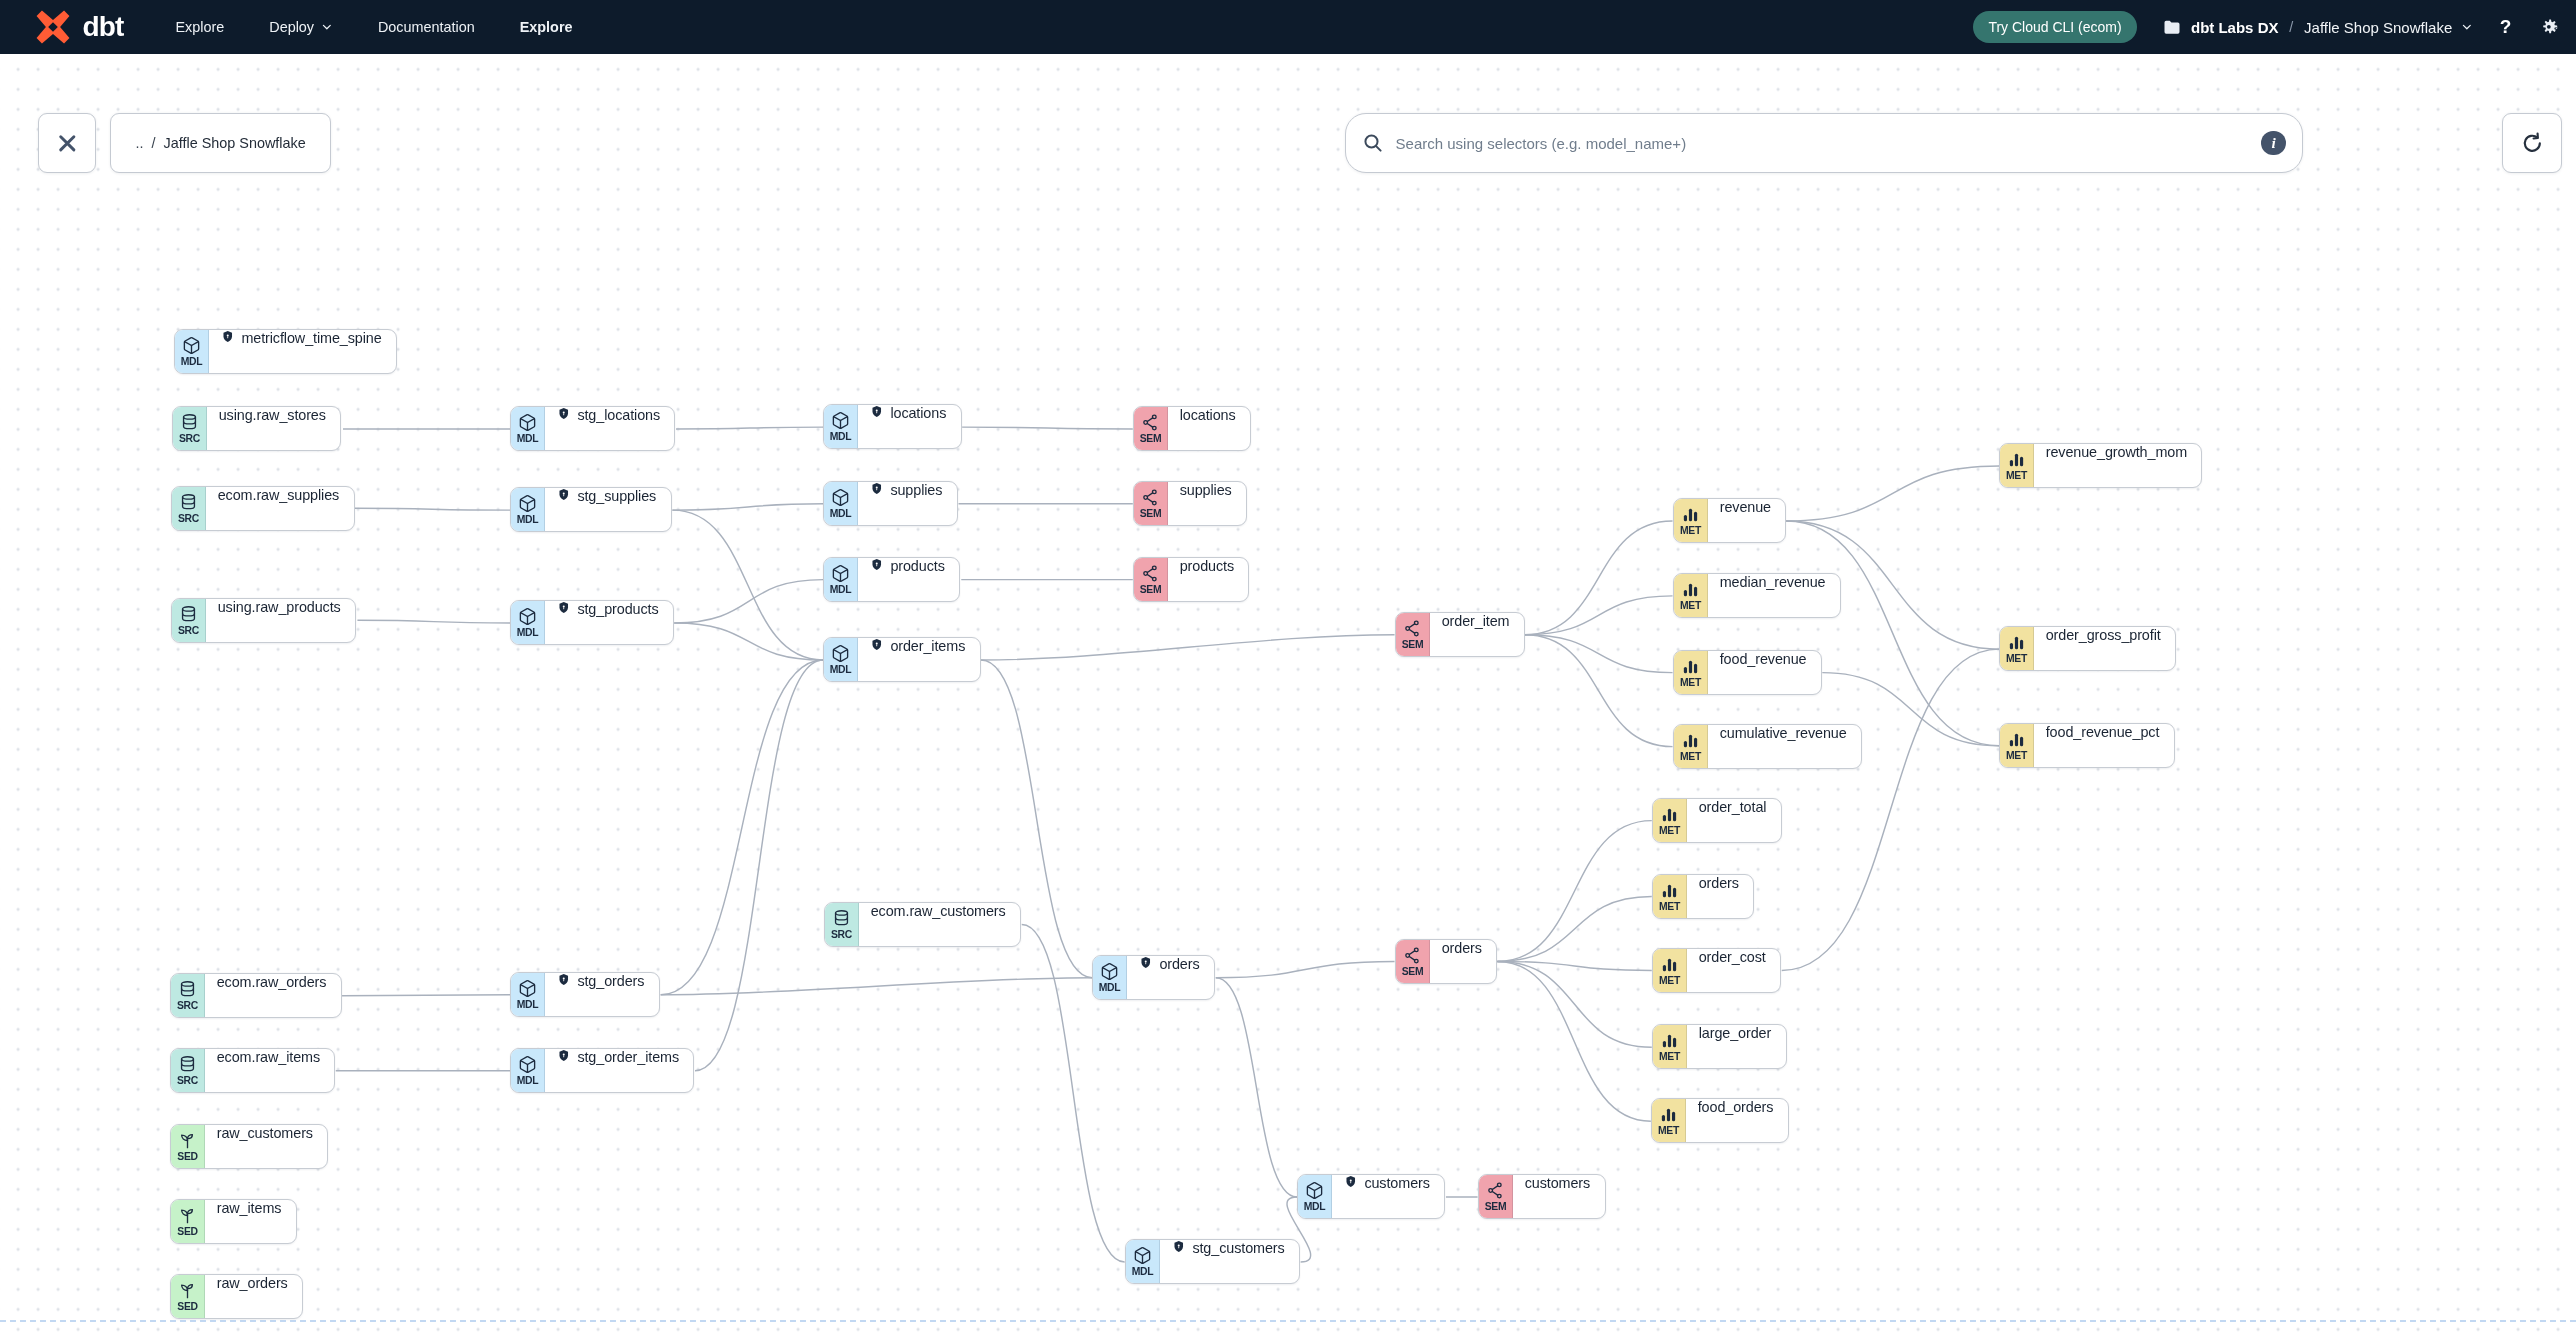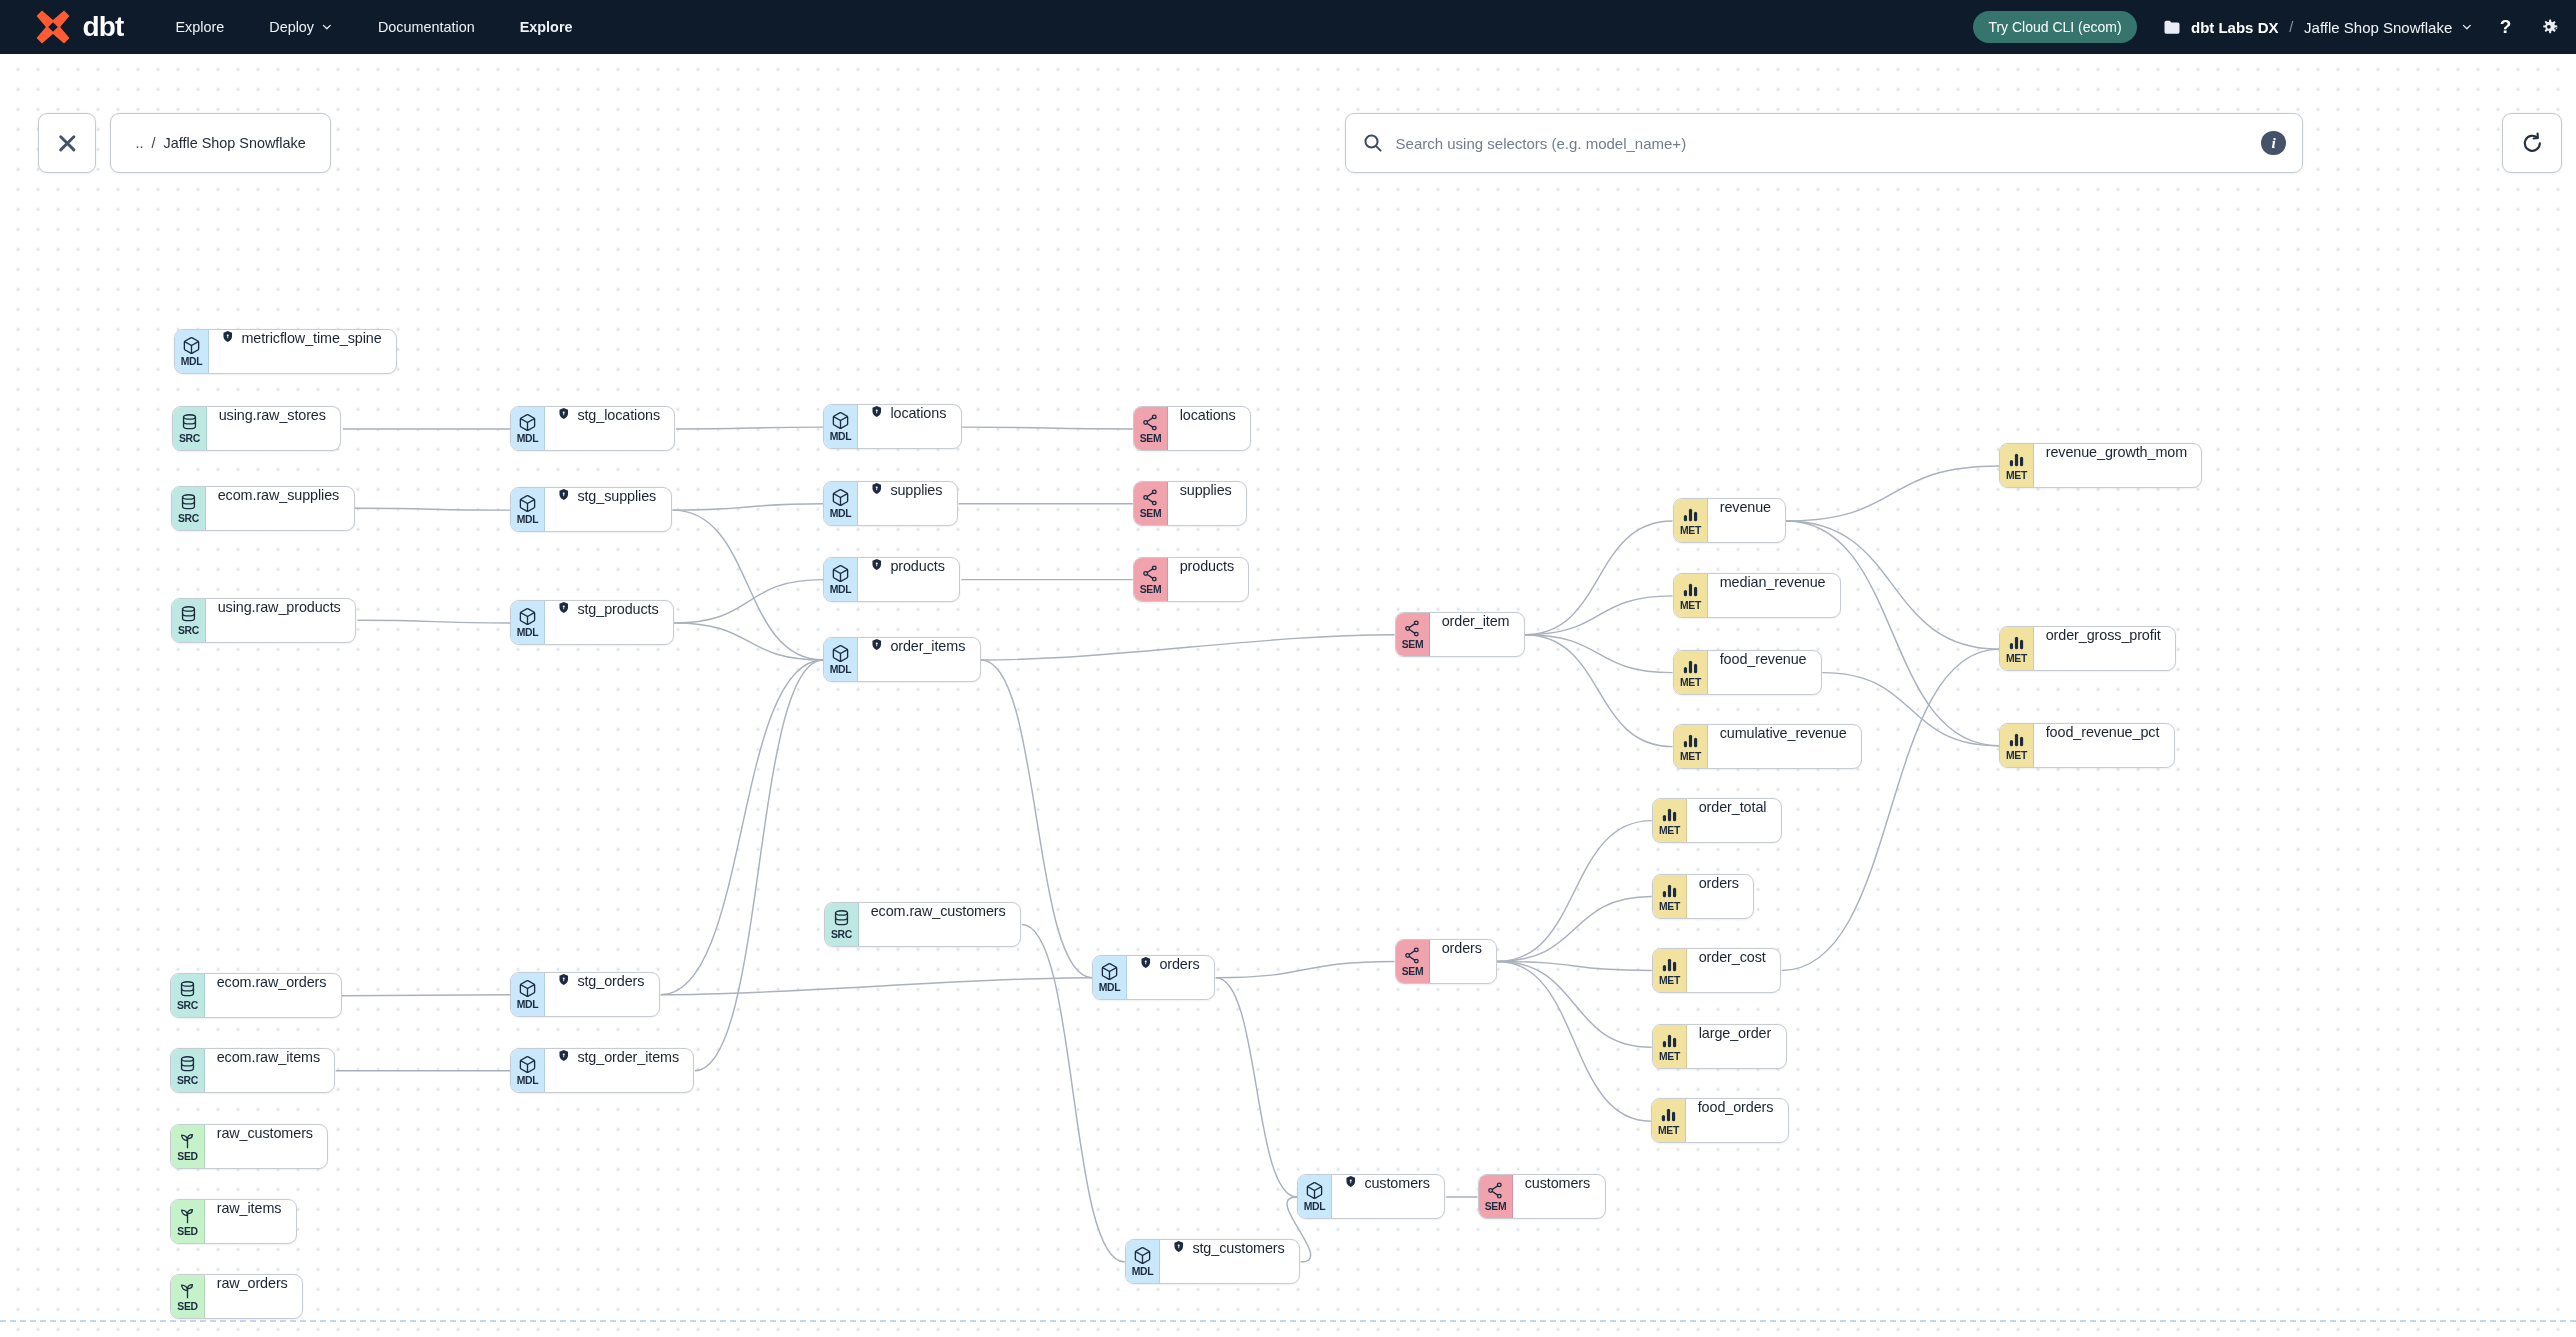--- a/index.html
+++ b/index.html
@@ -37,21 +37,21 @@
   .panel { position:absolute; background:#fff; border:0.9px solid #c5cad2; border-radius:9px;
            box-shadow:0 0.9px 2.7px rgba(25,39,60,.07); z-index:3; }
   #close-btn { left:38px; top:113px; width:58px; height:60px; display:flex; align-items:center;
                justify-content:center; cursor:pointer; }
   #crumb-chip { left:110px; top:113px; height:60px; display:flex; align-items:center; padding:0 24.4px;
                 font-size:14.4px; cursor:pointer; }
   #crumb-chip .up { color:#39434f; }
   #crumb-chip .sep { color:#39434f; padding:0 8.1px; }
   #crumb-chip .title { color:#232c38; }
   #search-box { left:1345px; top:113px; width:958px; height:60px; display:flex; align-items:center;
-                padding:0 16.2px; gap:11.7px; }
+                padding:0 16.2px; gap:11.7px;border-radius:21px; }
   #search-input { flex:1; border:none; outline:none; font-size:15px; color:#232c38;
                   font-family:"Liberation Sans",sans-serif; background:transparent; }
   #search-input::placeholder { color:#707d8c; }
   .info-badge { width:24.4px; height:24.4px; border-radius:50%; background:#44536a; color:#fff; flex:0 0 auto;
                 display:flex; align-items:center; justify-content:center; cursor:pointer;
                 font-family:"Liberation Serif", serif; font-weight:700; font-size:15.3px; font-style:italic; }
   #refresh-btn { left:2502px; top:113px; width:60px; height:60px; display:flex; align-items:center;
                  justify-content:center; cursor:pointer; }
 
   

